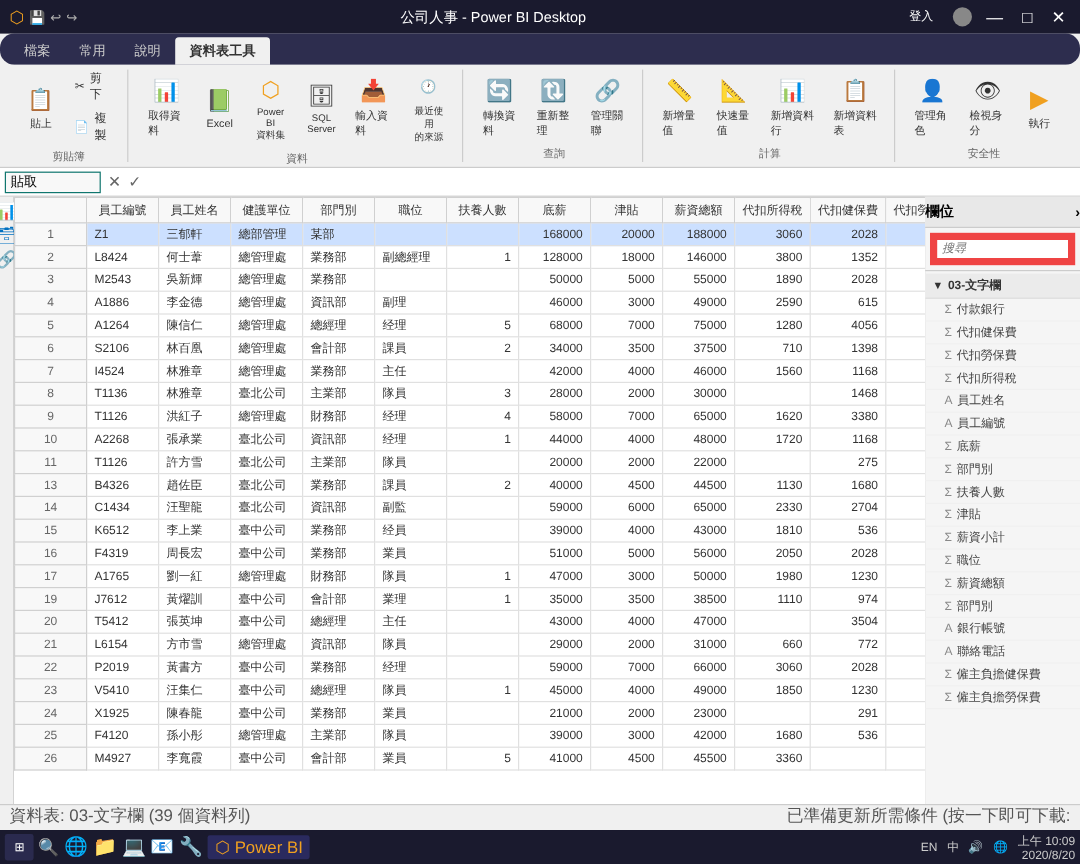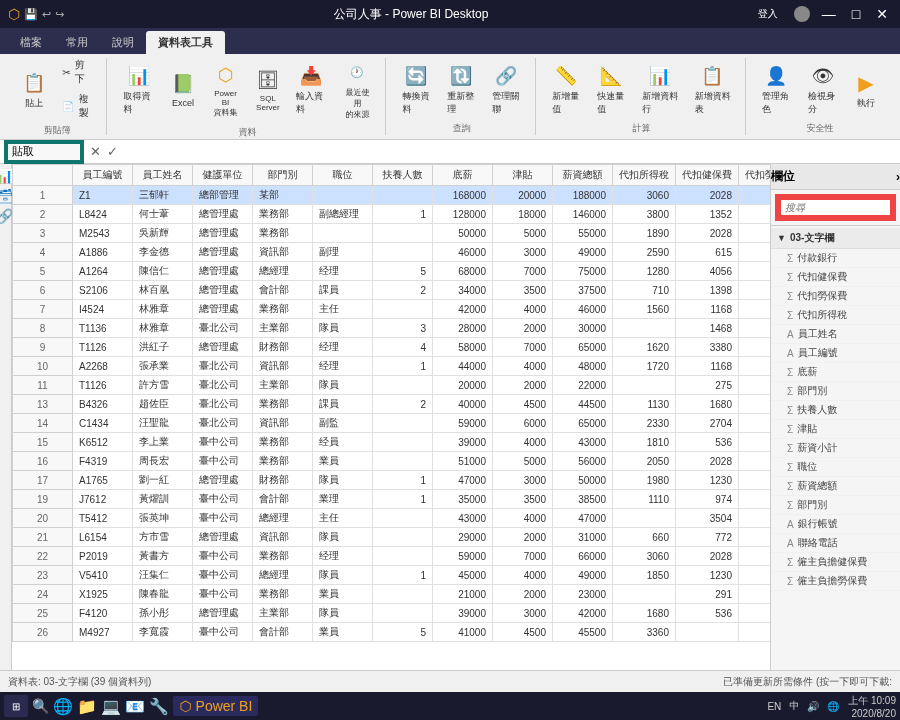--- a/index.html
+++ b/index.html
@@ -20,20 +20,21 @@
     #title-bar .win-controls { display: flex; gap: 8px; align-items: center; }
     #title-bar .win-btn { color: white; font-size: 14px; cursor: pointer; padding: 0 4px; }
 
     
     #ribbon-tabs {
       background: #2d2d4e;
       height: 26px;
       display: flex;
       align-items: flex-end;
       padding: 0 8px;
+      border-radius: 12px;
     }
     .ribbon-tab {
       padding: 4px 12px;
       font-size: 11px;
       color: #ccc;
       cursor: pointer;
       border-radius: 3px 3px 0 0;
     }
     .ribbon-tab.active {
       background: #f0f0f0;
@@ -107,21 +108,21 @@
       background: white;
       height: 24px;
       display: flex;
       align-items: center;
       border-bottom: 1px solid #ccc;
       padding: 0 4px;
       gap: 4px;
     }
     .formula-cell-ref {
       width: 80px;
-      border: 4px solid #0f766e;
+      border: 1px solid #0f766e;
       padding: 2px 4px;
       font-size: 11px;
       background: #f8f8f8;
     }
     .formula-icons { display: flex; gap: 2px; align-items: center; }
     .formula-icon-btn { cursor: pointer; font-size: 13px; color: #666; padding: 0 2px; }
     .formula-input {
       flex: 1;
       border: none;
       outline: none;
@@ -247,23 +248,22 @@
       font-size: 10px;
       color: #888;
     }
 
     
     #status-bar {
       background: #f0f0f0;
       height: 22px;
       border-top: 1px solid #ccc;
       display: flex;
-      align-items: center;
       padding: 0 8px;
-      font-size: 10px;
+      font-size: 14px;
       color: #555;
       justify-content: space-between;
     }
 
     
     #taskbar {
       background: #1a1a2e;
       height: 28px;
       display: flex;
       align-items: center;

